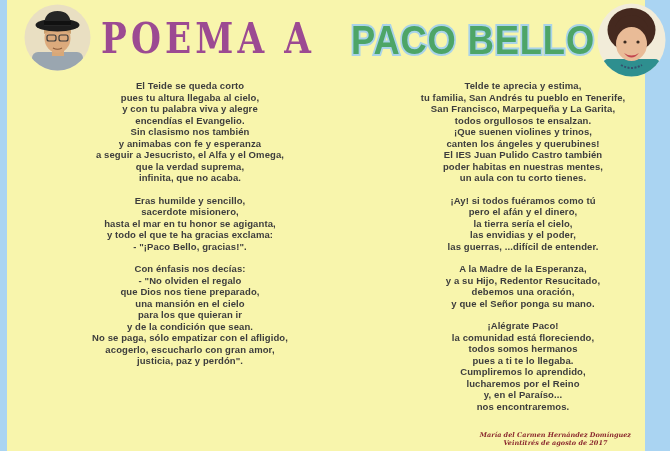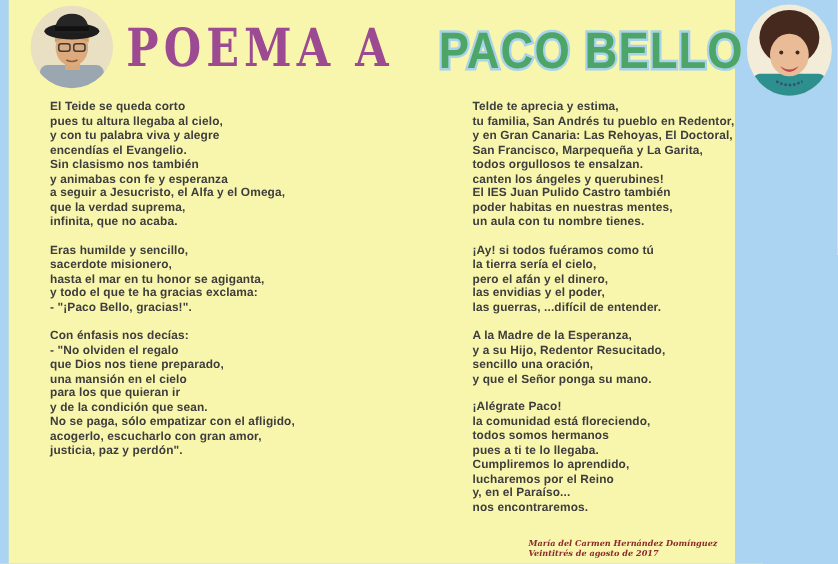--- a/index.html
+++ b/index.html
@@ -3,41 +3,41 @@
 <meta charset="utf-8">
 <style>
   html,body{margin:0;padding:0;}
   body{
     width:670px;height:451px;
     background:#aad4f2;
     font-family:"Liberation Sans", sans-serif;
     overflow:hidden;position:relative;
   }
   .page{
-    position:absolute;left:7px;top:0;width:581px;height:451px;
+    position:absolute;left:7px;top:0;width:638px;height:451px;
     background:#f8f5ac;
   }
   .photo{position:absolute;display:block;}
   .photo-left{left:17px;top:4px;width:67px;height:67px;}
   .photo-right{left:590px;top:3px;width:69px;height:74px;}
   .title-svg{position:absolute;}
   .title-left-svg{left:90px;top:8px;width:225px;height:58px;}
   .title-right-svg{left:338px;top:8px;width:262px;height:58px;}
   .poem-col{
     position:absolute;top:80px;
     font-size:9.5px;font-weight:bold;color:#3d3d3d;
     line-height:11.5px;letter-spacing:0.1px;
   }
   .poem-col-left{left:33px;width:300px;}
   .poem-col-right{left:371px;width:290px;}
   .stanza{margin-bottom:11px;}
-  .poem-line{white-space:nowrap;}
+  .poem-line{white-space:nowrap;text-align:center;}
   .signature{
     position:absolute;right:14px;bottom:4px;
-    text-align:left;
+    text-align:center;
     font-family:"DejaVu Serif", serif;
     font-style:italic;font-weight:bold;
     font-size:6.5px;line-height:8px;
     color:#8b2a2f;
   }
 </style>
 </head>
 <body>
 
 <div class="page">
@@ -118,40 +118,40 @@
         <div class="poem-line">y de la condición que sean.</div>
         <div class="poem-line">No se paga, sólo empatizar con el afligido,</div>
         <div class="poem-line">acogerlo, escucharlo con gran amor,</div>
         <div class="poem-line">justicia, paz y perdón".</div>
       </div>
     </div>
 
   <div class="poem-col poem-col-right">
       <div class="stanza">
         <div class="poem-line">Telde te aprecia y estima,</div>
-        <div class="poem-line">tu familia, San Andrés tu pueblo en Redentor,</div>
-        <div class="poem-line">y en Gran Canaria: Las Rehoyas, El Doctoral,</div>
+        <div class="poem-line">tu familia, San Andrés tu pueblo en Tenerife,</div>
         <div class="poem-line">San Francisco, Marpequeña y La Garita,</div>
         <div class="poem-line">todos orgullosos te ensalzan.</div>
+        <div class="poem-line">¡Que suenen violines y trinos,</div>
         <div class="poem-line">canten los ángeles y querubines!</div>
         <div class="poem-line">El IES Juan Pulido Castro también</div>
         <div class="poem-line">poder habitas en nuestras mentes,</div>
-        <div class="poem-line">un aula con tu nombre tienes.</div>
+        <div class="poem-line">un aula con tu corto tienes.</div>
       </div>
       <div class="stanza">
         <div class="poem-line">¡Ay! si todos fuéramos como tú</div>
+        <div class="poem-line">pero el afán y el dinero,</div>
         <div class="poem-line">la tierra sería el cielo,</div>
-        <div class="poem-line">pero el afán y el dinero,</div>
         <div class="poem-line">las envidias y el poder,</div>
         <div class="poem-line">las guerras, ...difícil de entender.</div>
       </div>
       <div class="stanza">
         <div class="poem-line">A la Madre de la Esperanza,</div>
         <div class="poem-line">y a su Hijo, Redentor Resucitado,</div>
-        <div class="poem-line">sencillo una oración,</div>
+        <div class="poem-line">debemos una oración,</div>
         <div class="poem-line">y que el Señor ponga su mano.</div>
       </div>
       <div class="stanza">
         <div class="poem-line">¡Alégrate Paco!</div>
         <div class="poem-line">la comunidad está floreciendo,</div>
         <div class="poem-line">todos somos hermanos</div>
         <div class="poem-line">pues a ti te lo llegaba.</div>
         <div class="poem-line">Cumpliremos lo aprendido,</div>
         <div class="poem-line">lucharemos por el Reino</div>
         <div class="poem-line">y, en el Paraíso...</div>

